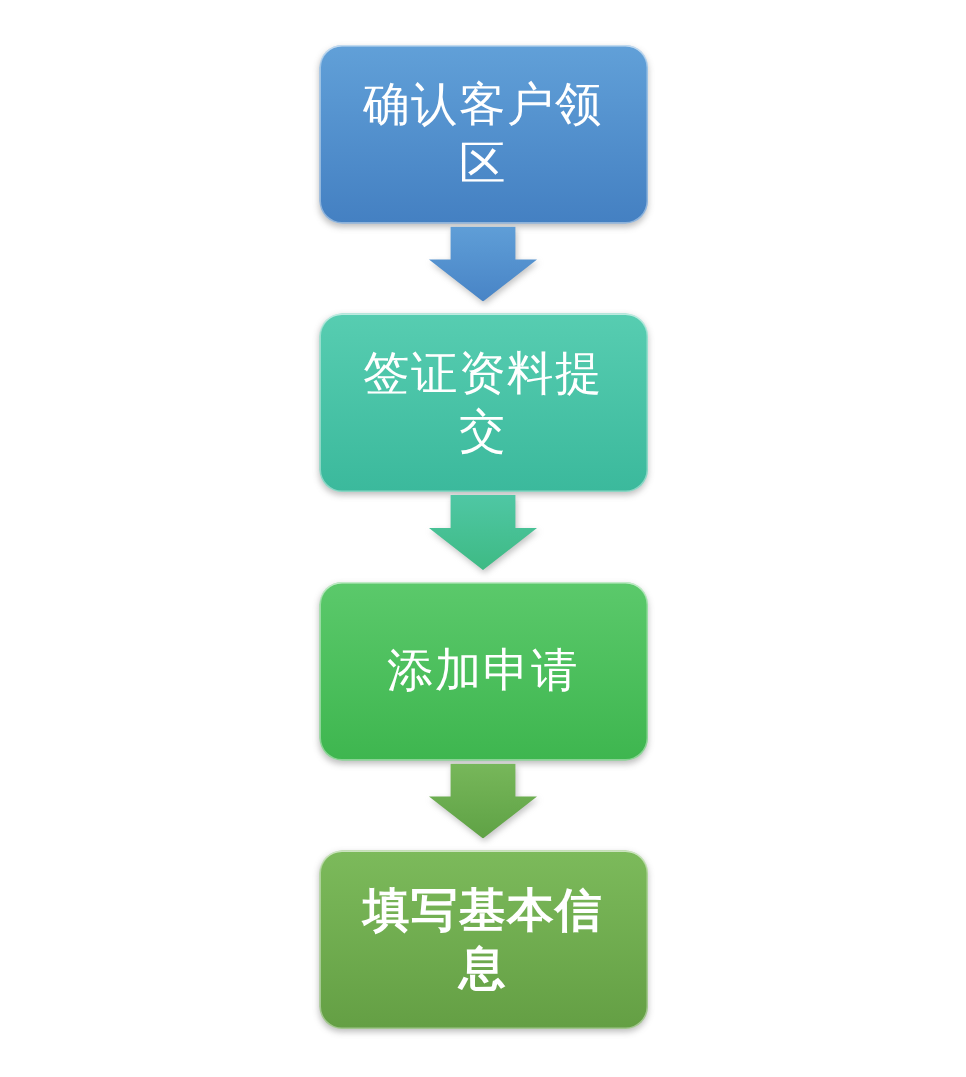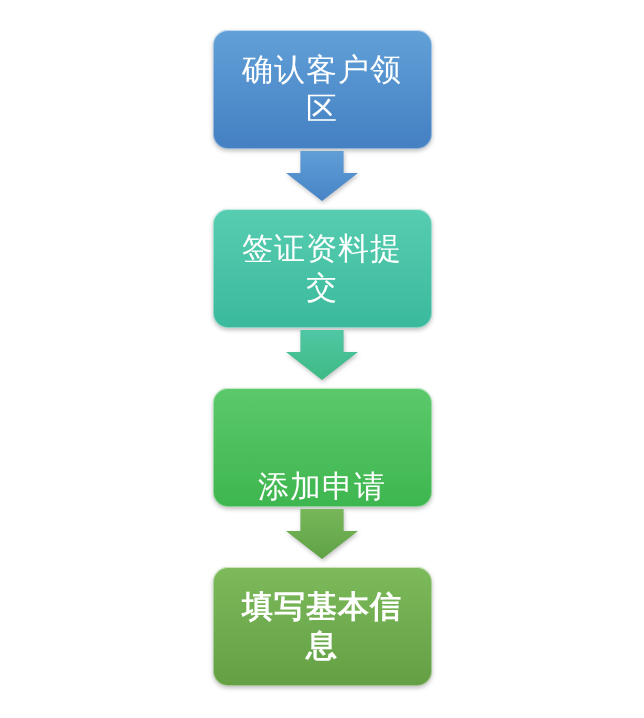--- a/index.html
+++ b/index.html
@@ -70,21 +70,21 @@
     </div>
 
     <div class="step" style="background: linear-gradient(rgb(87, 205, 177), rgb(59, 185, 156));">
       <span class="step-label" style="color: rgb(255, 255, 255);">签证资料提交</span>
     </div>
 
     <div class="arrow-wrap">
       <div class="arrow" style="background: linear-gradient(rgb(79, 199, 164), rgb(62, 186, 132));"></div>
     </div>
 
-    <div class="step" style="background: linear-gradient(rgb(91, 201, 107), rgb(62, 182, 79)); align-items: flex-end;">
+    <div class="step" style="background: linear-gradient(rgb(91, 201, 107), rgb(62, 182, 79));">
       <span class="step-label" style="color: rgb(255, 255, 255);">添加申请</span>
     </div>
 
     <div class="arrow-wrap">
       <div class="arrow" style="background: linear-gradient(rgb(119, 183, 90), rgb(95, 162, 69));"></div>
     </div>
 
     <div class="step" style="background: linear-gradient(rgb(124, 186, 91), rgb(100, 159, 68));">
       <span class="step-label" style="color: rgb(255, 255, 255); font-weight: bold;">填写基本信息</span>
     </div>

